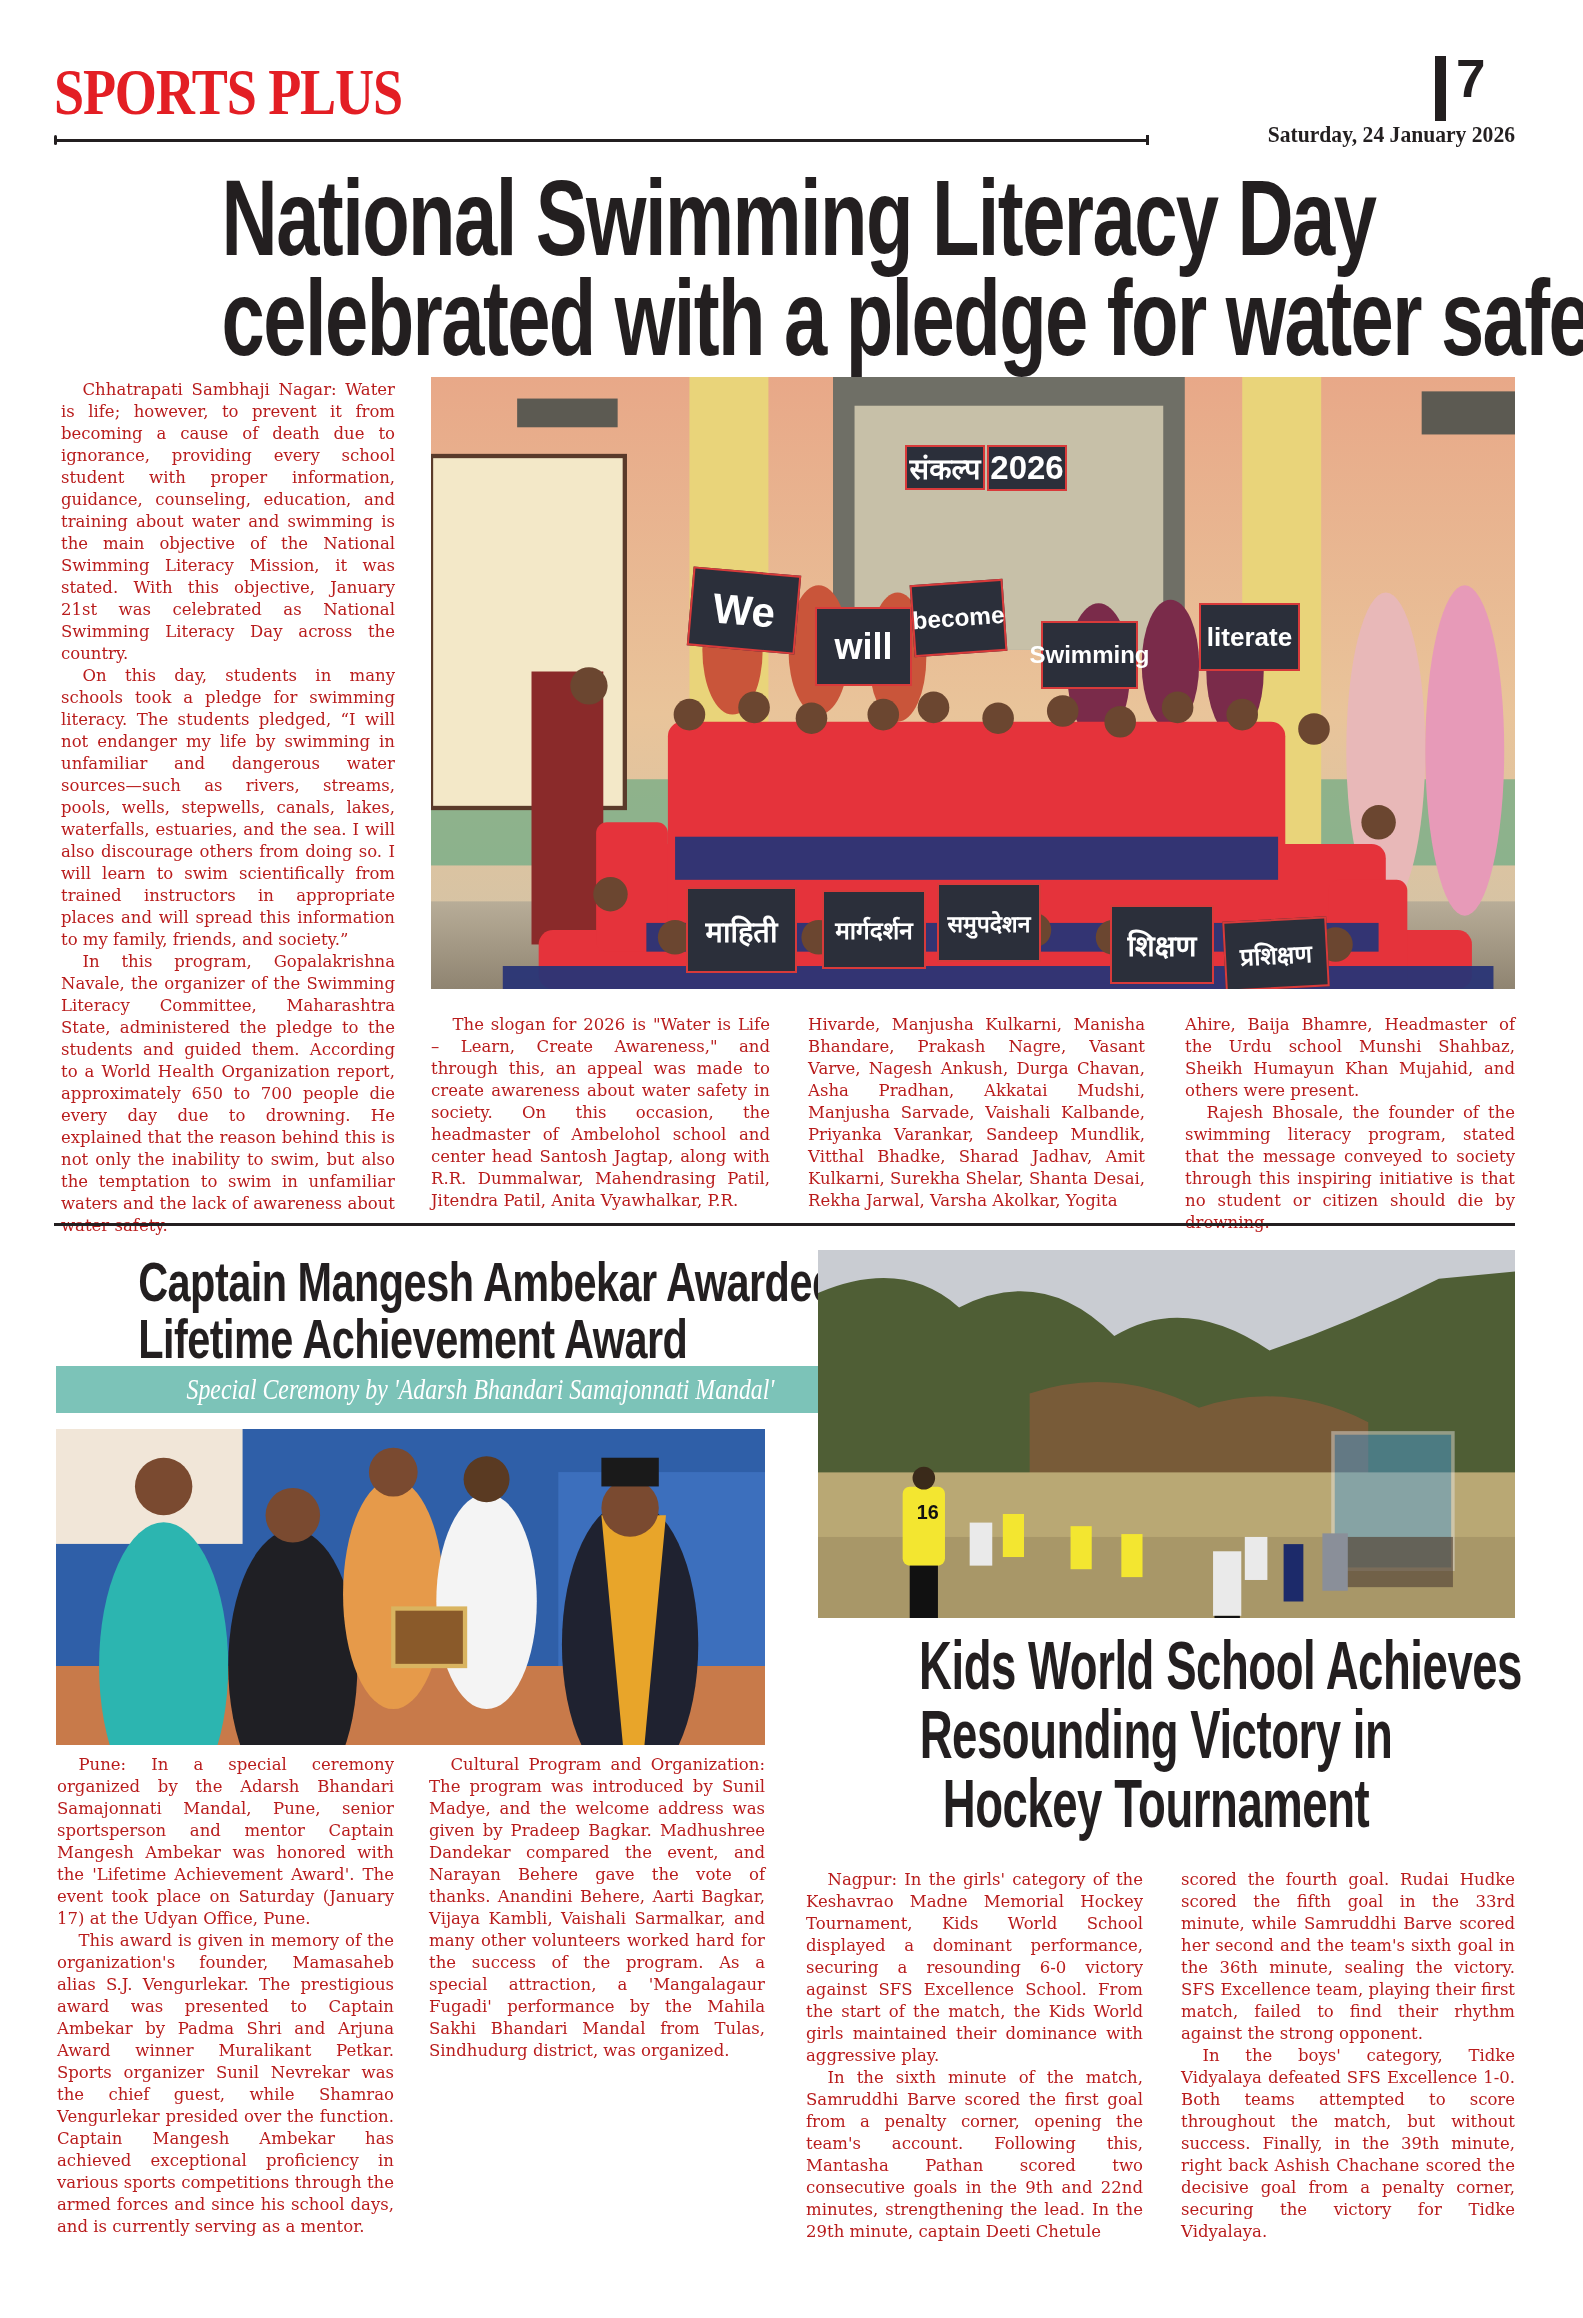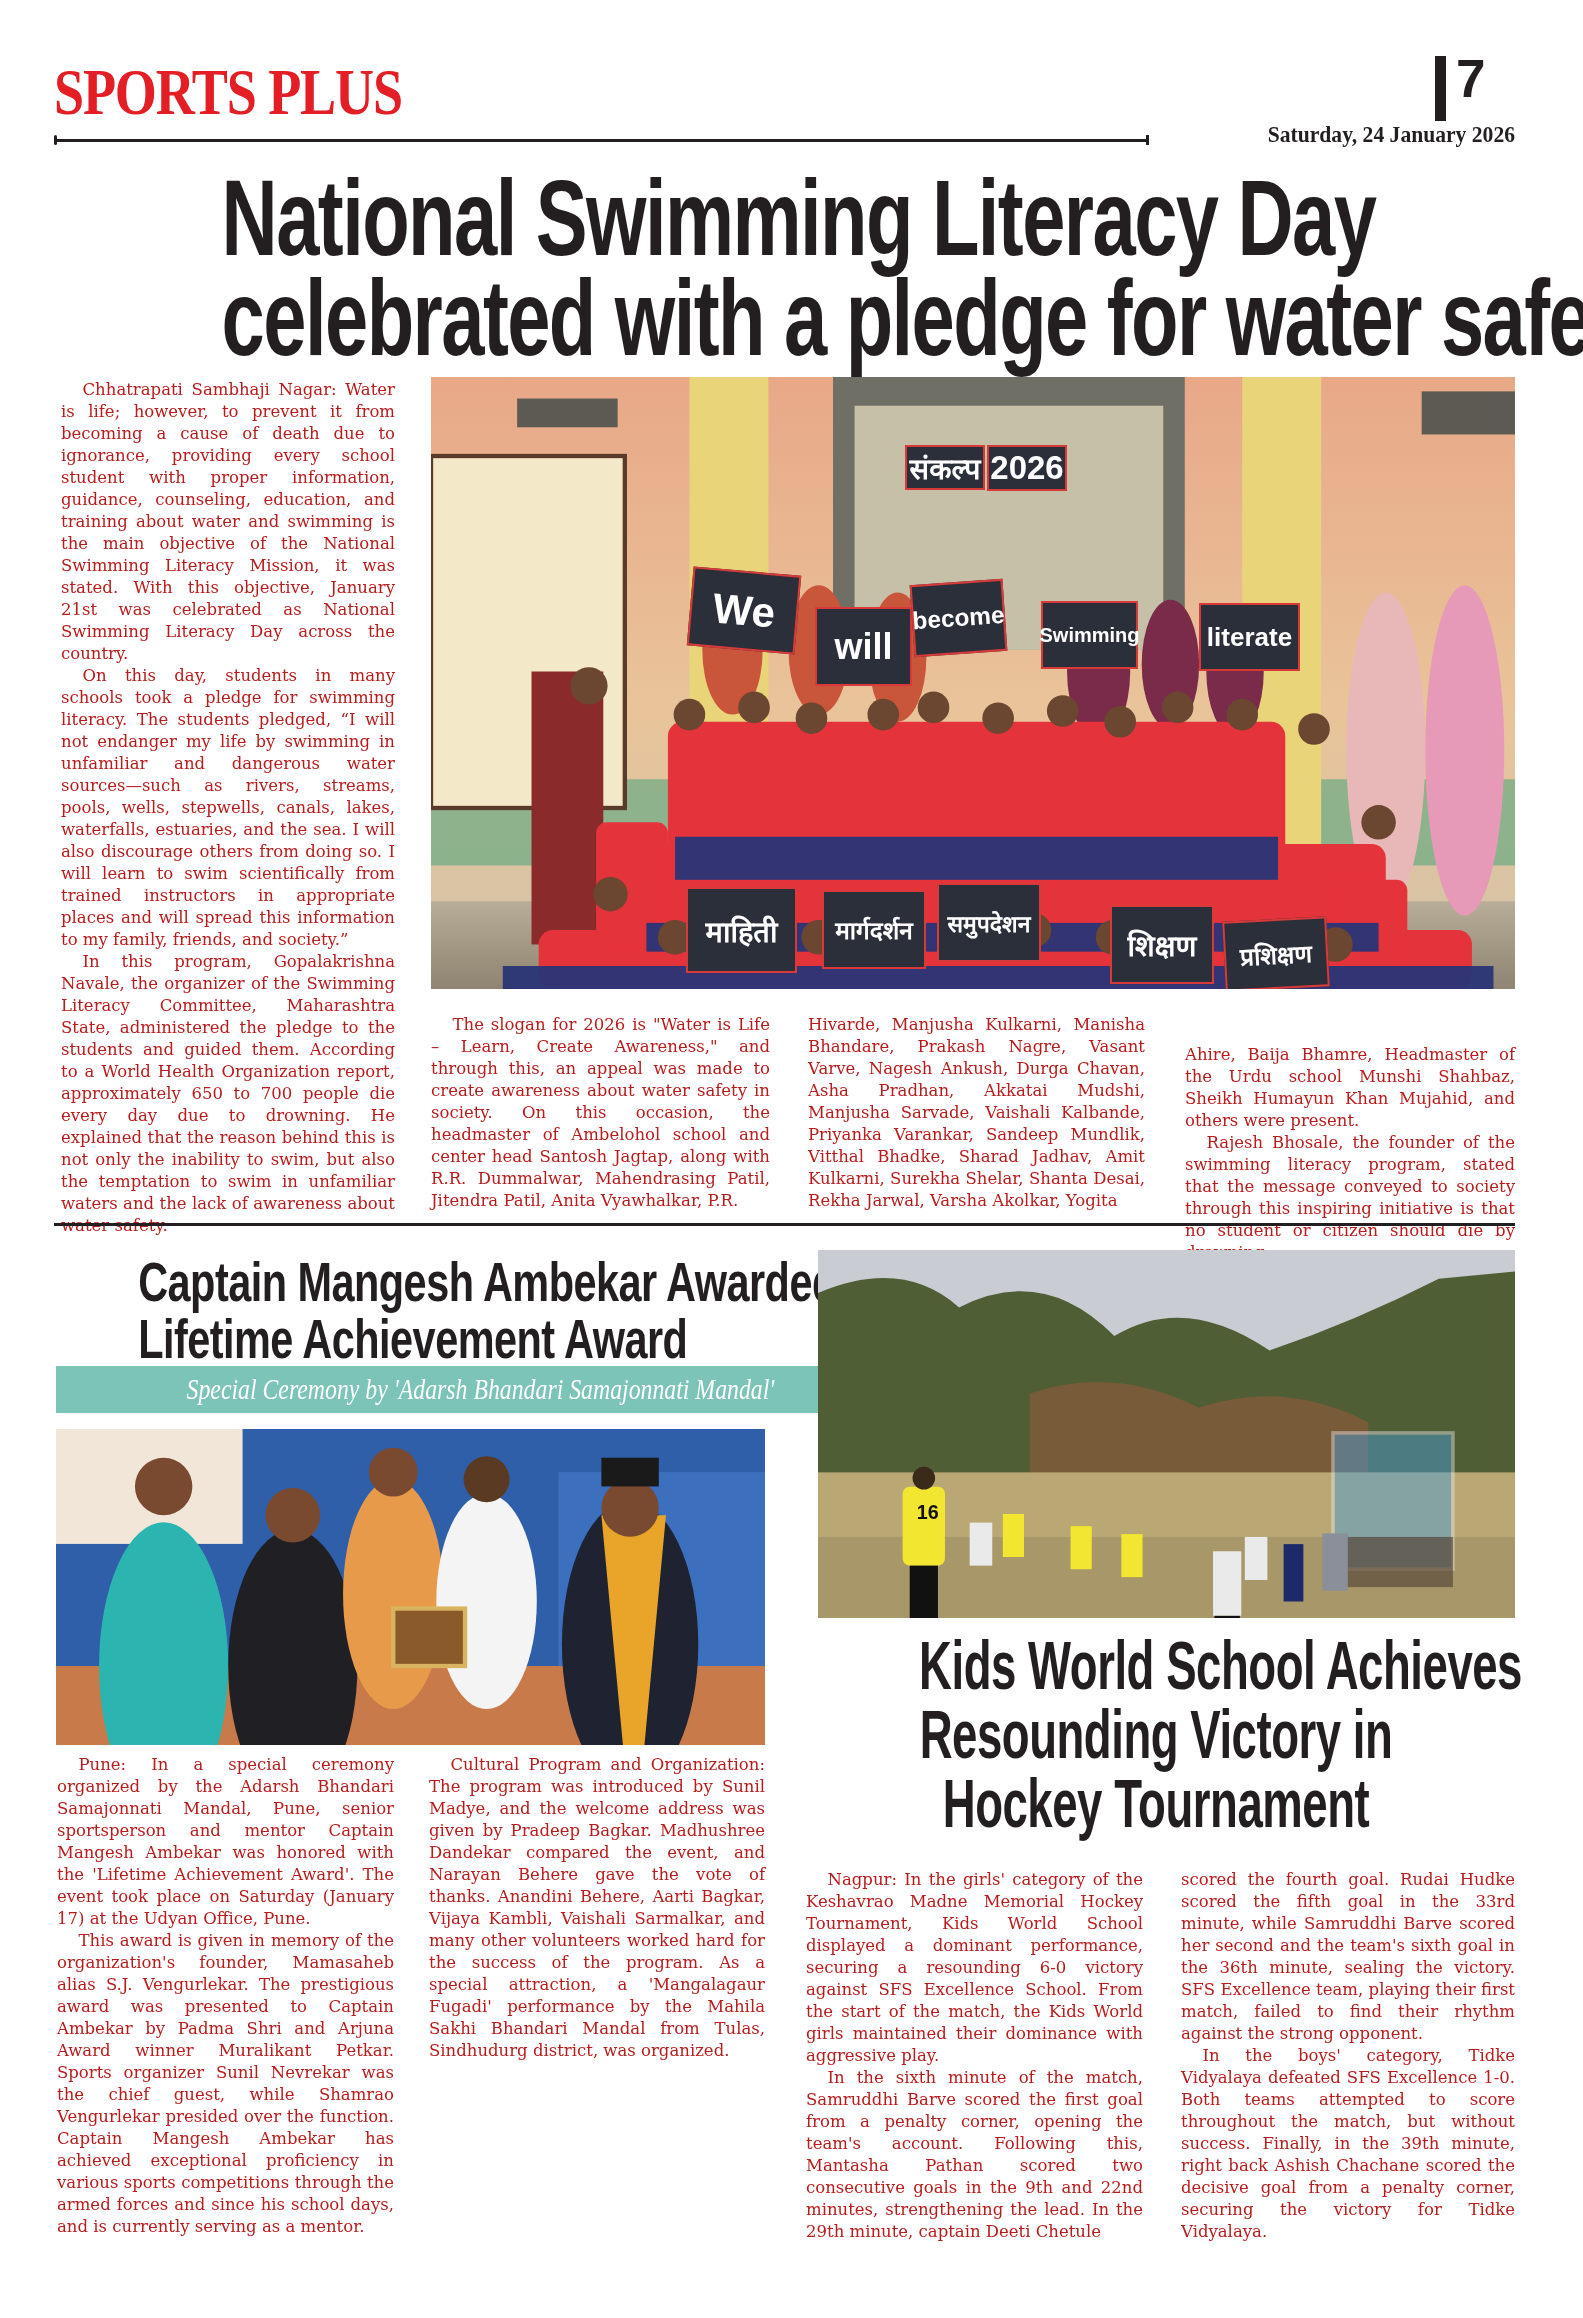--- a/index.html
+++ b/index.html
@@ -174,36 +174,36 @@
         <circle cx="1260" cy="790" r="24"></circle>
         <circle cx="1320" cy="620" r="24"></circle>
     </g>
   </svg>
 
   <div class="placard" style="left:474px; top:68px; width:80px; height:45px; font-size:29px;">संकल्प</div>
   <div class="placard" style="left:556px; top:68px; width:80px; height:46px; font-size:33px;">2026</div>
   <div class="placard" style="left:259px; top:194px; width:108px; height:79px; font-size:42px; transform:rotate(5deg);">We</div>
   <div class="placard" style="left:384px; top:230px; width:97px; height:79px; font-size:36px;">will</div>
   <div class="placard" style="left:481px; top:205px; width:93px; height:72px; font-size:24.4px; transform:rotate(-4deg);">become</div>
-  <div class="placard" style="left:610px; top:224px; width:97px; height:68px; font-size:20px;">Swimming</div>
+  <div class="placard" style="left:610px; top:244px; width:97px; height:68px; font-size:24px;">Swimming</div>
   <div class="placard" style="left:768px; top:226px; width:101px; height:68px; font-size:26px;">literate</div>
   <div class="placard" style="left:255px; top:510px; width:111px; height:86px; font-size:29px;">माहिती</div>
   <div class="placard" style="left:391px; top:513px; width:104px; height:79px; font-size:24.4px;">मार्गदर्शन</div>
   <div class="placard" style="left:506px; top:506px; width:104px; height:79px; font-size:23px;">समुपदेशन</div>
   <div class="placard" style="left:679px; top:528px; width:104px; height:79px; font-size:29px;">शिक्षण</div>
   <div class="placard" style="left:793px; top:542px; width:104px; height:70px; font-size:24.4px; transform:rotate(-3deg);">प्रशिक्षण</div>
 </div>
 
 <div class="abs col" style="left:431px; top:1014px; width:339px; height:205px;">
   <p>The slogan for 2026 is "Water is Life – Learn, Create Awareness," and through this, an appeal was made to create awareness about water safety in society. On this occasion, the headmaster of Ambelohol school and center head Santosh Jagtap, along with R.R. Dummalwar, Mahendrasing Patil, Jitendra Patil, Anita Vyawhalkar, P.R.</p>
 </div>
 <div class="abs col" style="left:808px; top:1014px; width:337px; height:205px;">
   <p style="text-indent:0">Hivarde, Manjusha Kulkarni, Manisha Bhandare, Prakash Nagre, Vasant Varve, Nagesh Ankush, Durga Chavan, Asha Pradhan, Akkatai Mudshi, Manjusha Sarvade, Vaishali Kalbande, Priyanka Varankar, Sandeep Mundlik, Vitthal Bhadke, Sharad Jadhav, Amit Kulkarni, Surekha Shelar, Shanta Desai, Rekha Jarwal, Varsha Akolkar, Yogita</p>
 </div>
-<div class="abs col" style="left:1185px; top:1014px; width:330px; height:205px;margin-top:30px;">
+<div class="abs col" style="left:1185px; top:1014px; width:330px; height:205px;">
   <p style="text-indent:0">Ahire, Baija Bhamre, Headmaster of the Urdu school Munshi Shahbaz, Sheikh Humayun Khan Mujahid, and others were present.</p>
   <p>Rajesh Bhosale, the founder of the swimming literacy program, stated that the message conveyed to society through this inspiring initiative is that no student or citizen should die by drowning.</p>
 </div>
 
 <div class="abs divider"></div>
 
 <div class="abs sub-headline captain-h1">Captain Mangesh Ambekar Awarded</div>
 <div class="abs sub-headline captain-h2">Lifetime Achievement Award</div>
 <div class="abs banner">
   <div class="banner-text">Special Ceremony by 'Adarsh Bhandari Samajonnati Mandal'</div>

